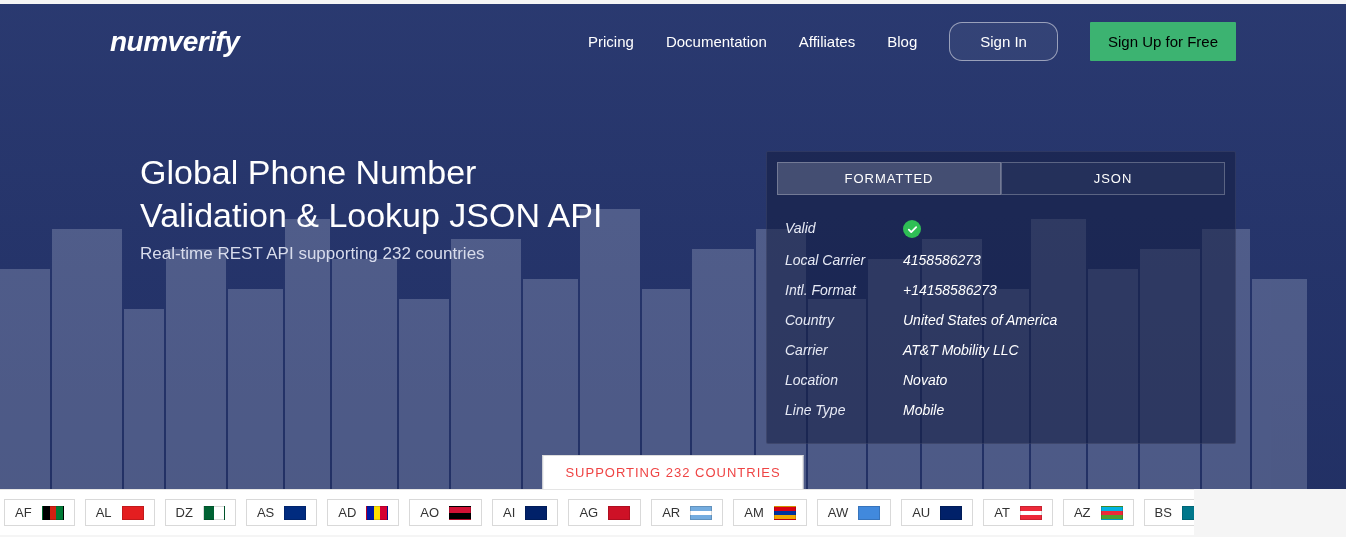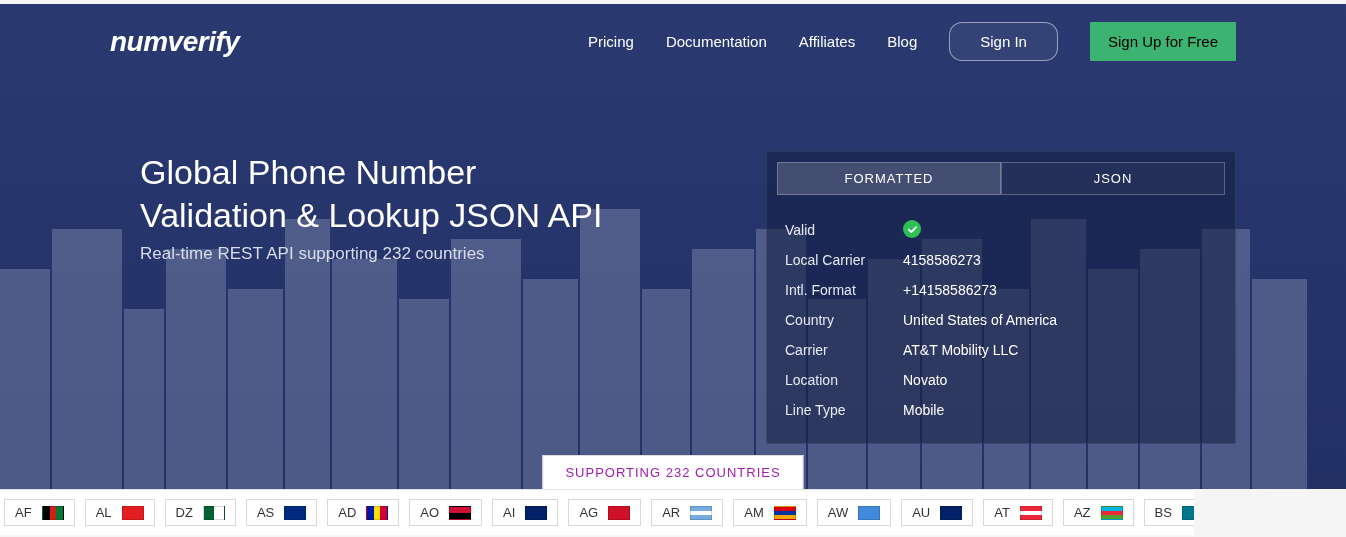--- a/index.html
+++ b/index.html
@@ -57,32 +57,32 @@
 }
 .tabs { display: flex; gap: 0; margin-bottom: 14px; }
 .tab {
   flex: 1; text-align: center; padding: 8px 0; color: #fff; font-size: 13px;
   letter-spacing: 1px; cursor: pointer; border: 1px solid rgba(255,255,255,0.25);
 }
 .tab.active { background: rgba(255,255,255,0.18); }
 .tab:not(.active) { background: rgba(255,255,255,0.04); }
 
 .rows { padding: 4px 8px 0 8px; }
-.row { display: flex; align-items: flex-end; padding: 7px 0; font-size: 14px; }
+.row { display: flex; align-items: flex-start; padding: 7px 0; font-size: 14px; font-style: italic; }
 .row-label { width: 118px; color: #e6e9f4; }
 .row-value { color: #fff; }
 .valid-icon {
   width: 18px; height: 18px; border-radius: 50%; background: #2fbf55;
   display: flex; align-items: center; justify-content: center;
 }
 .valid-icon svg { width: 11px; height: 11px; }
 
 .support-badge {
   position: absolute; left: 50%; transform: translateX(-50%); bottom: 0;
-  background: #fff; color: #a21caf; font-size: 13px; letter-spacing: 1px;
+  background: #fff; color: #ef4444; font-size: 13px; letter-spacing: 1px;
   padding: 9px 22px; border: 1px solid #ddd; border-bottom: none; z-index: 20;
 }
 
 .country-strip {
   width: 1194px; background: #fff; padding: 9px 4px; display: flex; gap: 10px;
   align-items: center; overflow: hidden; border-top: 1px solid #e5e5e5;
 }
 .country-chip {
   display: flex; align-items: center; gap: 10px; border: 1px solid #d9d9d9;
   padding: 5px 10px 5px 10px; font-size: 13px; color: #333; cursor: pointer;

